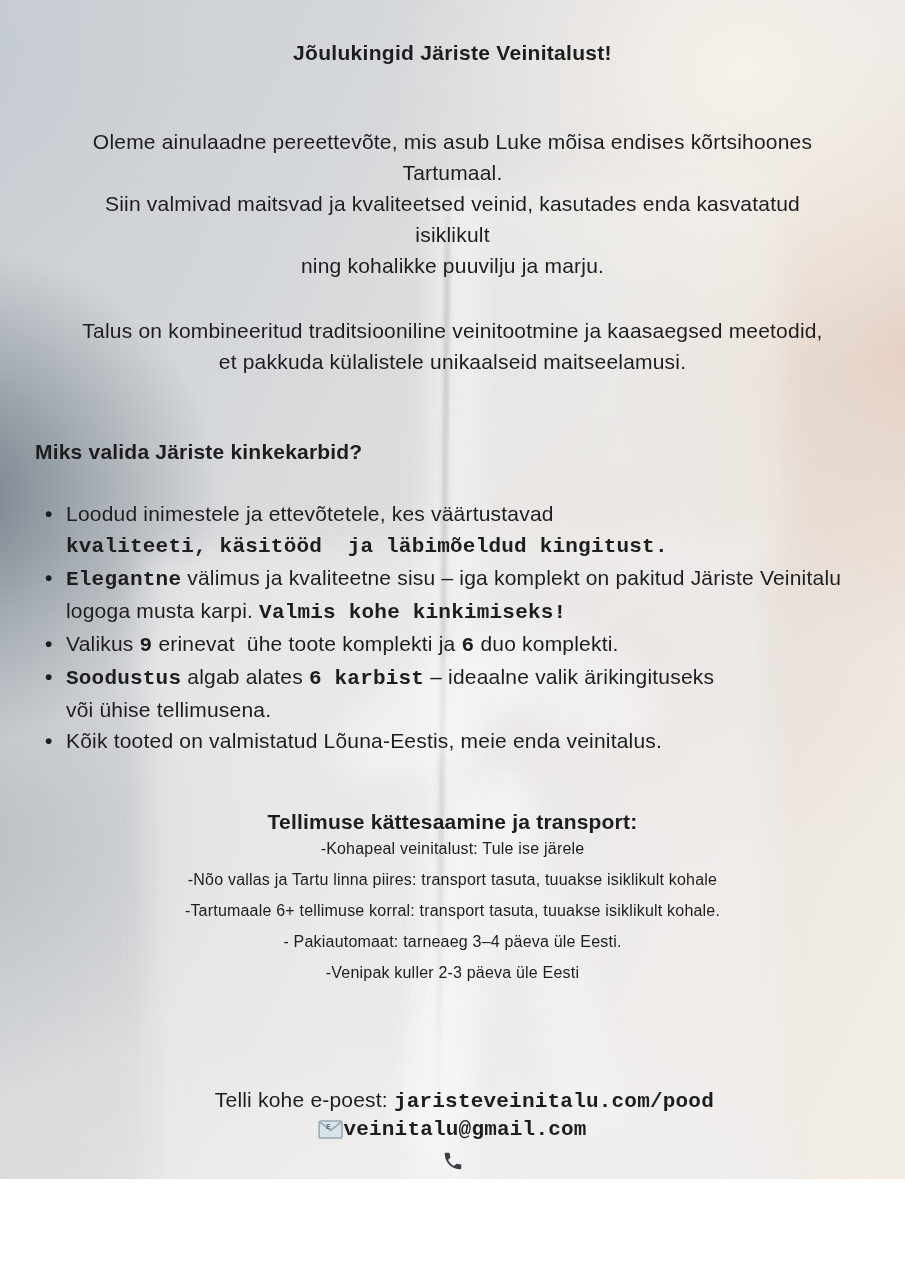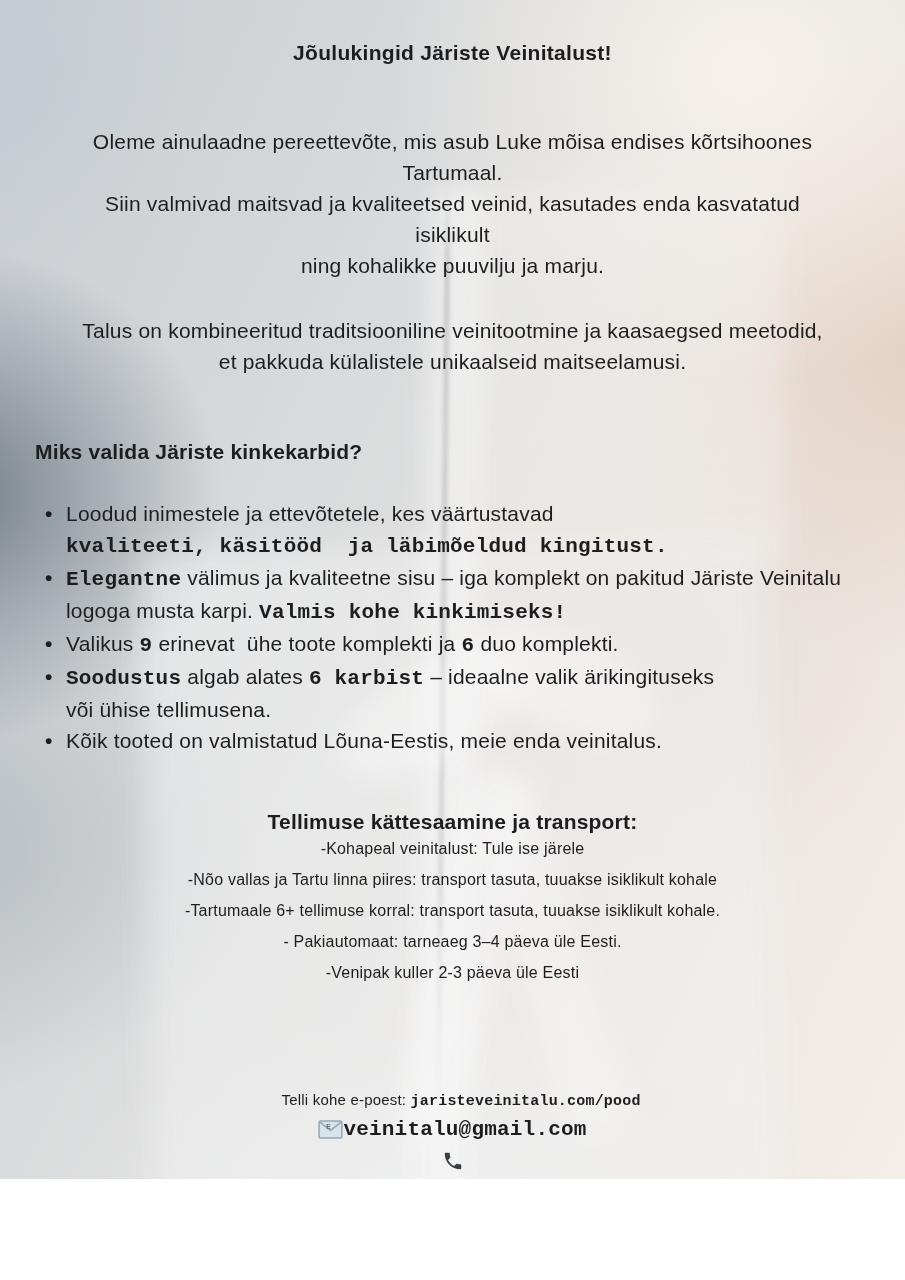--- a/index.html
+++ b/index.html
@@ -35,21 +35,21 @@
   .title{top:40px;font-size:21px;font-weight:700;line-height:26px;letter-spacing:0.3px;}
   .intro{top:126px;font-size:21px;line-height:31px;}
   .intro2{top:315px;font-size:21px;line-height:31px;}
   .why-h{position:absolute;left:35px;top:437px;font-size:21px;font-weight:700;line-height:30px;white-space:pre;}
   .bullets{position:absolute;left:36px;top:498px;width:860px;font-size:21px;line-height:31px;}
   .bullet{display:flex;}
   .dot{width:30px;padding-left:9px;box-sizing:border-box;font-weight:700;}
   .bt{flex:1;}
   .tr-h{top:807px;font-size:21px;font-weight:700;line-height:30px;}
   .tr-lines{top:833px;font-size:16px;line-height:31px;}
-  .order{top:1053px;font-size:15px;line-height:31px;}
+  .order{top:1053px;font-size:21px;line-height:31px;}
   .contact{top:1114px;font-size:21px;line-height:31px;}
   .crow{display:flex;justify-content:center;align-items:center;height:31px;}
   .footer{top:1206px;font-size:21px;line-height:31px;}
   .icn{display:inline-flex;align-items:center;}
 </style>
 </head>
 <body>
 
 <div class="page">
 

